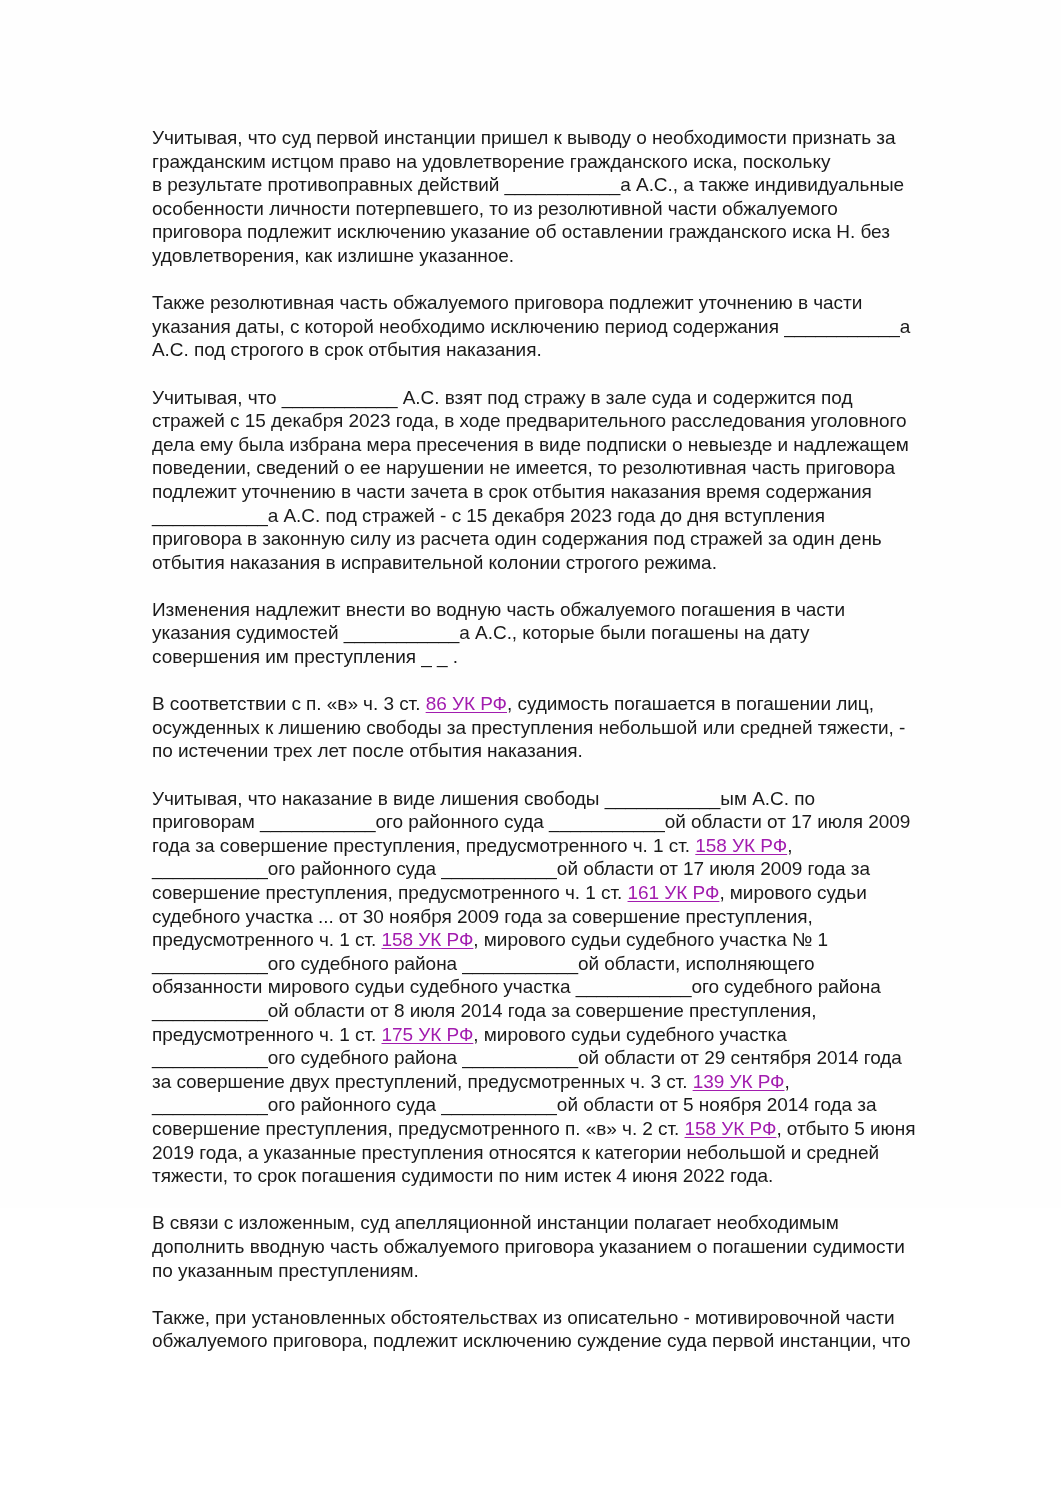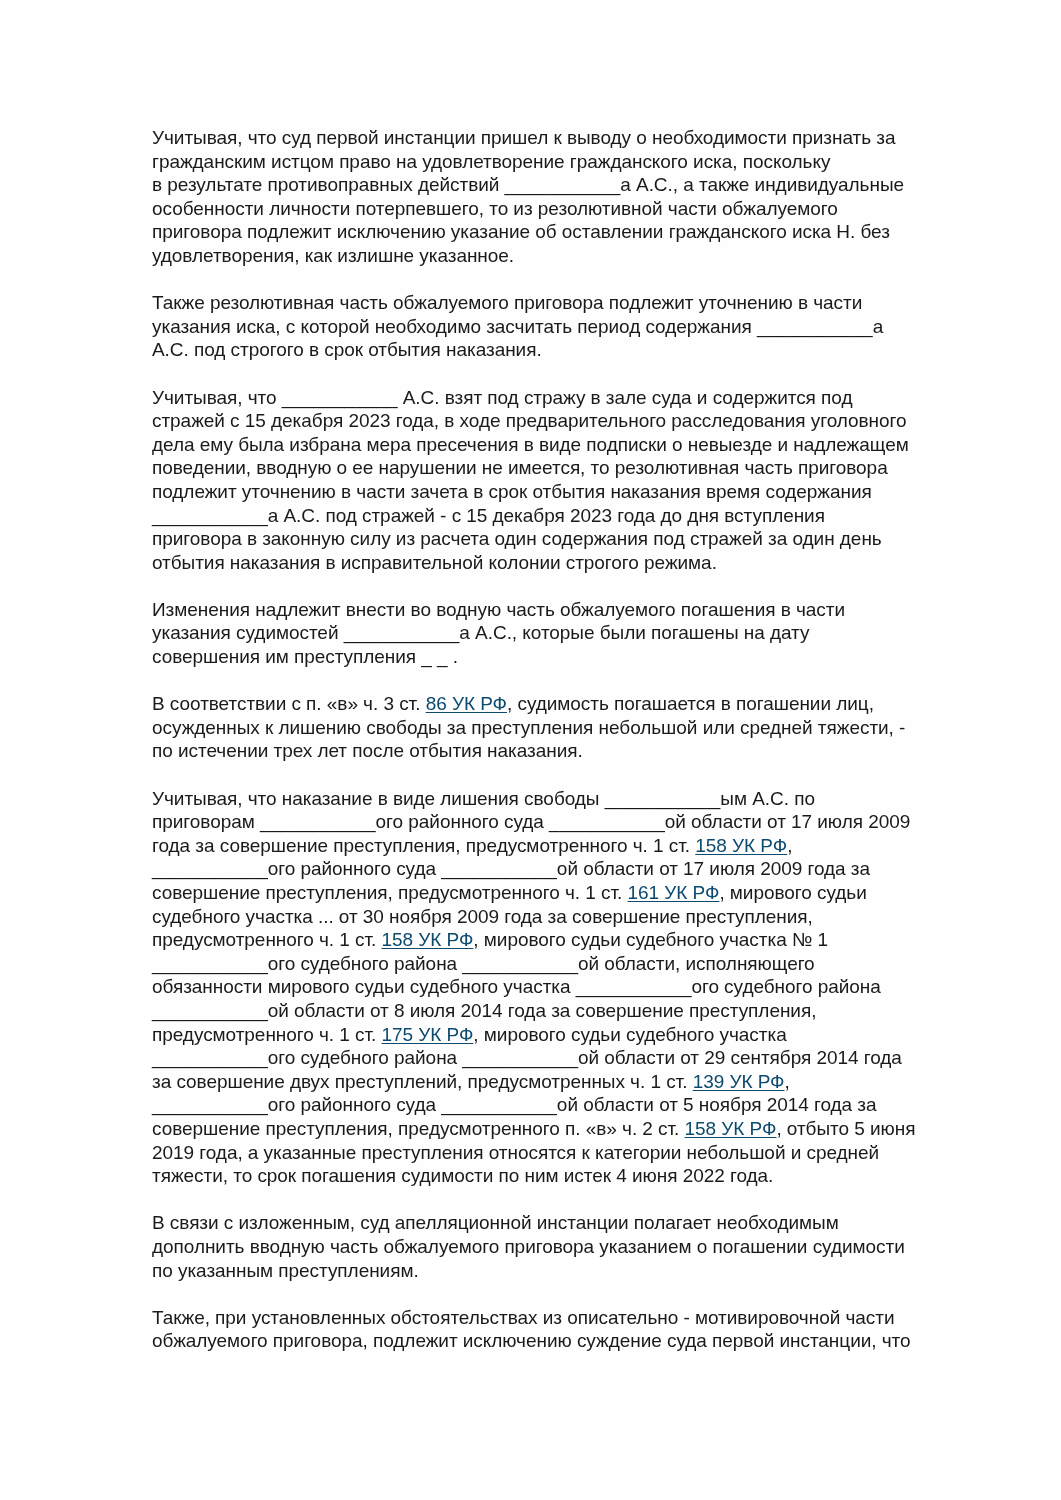--- a/index.html
+++ b/index.html
@@ -9,45 +9,45 @@
   .para { margin: 0 0 23.6px 0; }
   .line {
     font-family: "Liberation Sans", sans-serif;
     font-size: 19px;
     line-height: 23.6px;
     height: 23.6px;
     color: #1a1a1a;
     white-space: pre;
     letter-spacing: -0.05px;
   }
-  .link { color: #0c4a6e; text-decoration: underline; text-underline-offset: 2px; }
+  .link { color: #a21caf; text-decoration: underline; text-underline-offset: 2px; }
 </style>
 </head>
 <body>
 
 <div class="page">
   <div class="content" id="content">
       <div class="para">
         <div class="line"><span>Учитывая, что суд первой инстанции пришел к выводу о необходимости признать за</span></div>
         <div class="line"><span>гражданским истцом право на удовлетворение гражданского иска, поскольку</span></div>
         <div class="line"><span>в результате противоправных действий ___________а А.С., а также индивидуальные</span></div>
         <div class="line"><span>особенности личности потерпевшего, то из резолютивной части обжалуемого</span></div>
         <div class="line"><span>приговора подлежит исключению указание об оставлении гражданского иска Н. без</span></div>
         <div class="line"><span>удовлетворения, как излишне указанное.</span></div>
       </div>
       <div class="para">
         <div class="line"><span>Также резолютивная часть обжалуемого приговора подлежит уточнению в части</span></div>
-        <div class="line"><span>указания иска, с которой необходимо засчитать период содержания ___________а</span></div>
+        <div class="line"><span>указания даты, с которой необходимо исключению период содержания ___________а</span></div>
         <div class="line"><span>А.С. под строгого в срок отбытия наказания.</span></div>
       </div>
       <div class="para">
         <div class="line"><span>Учитывая, что ___________ А.С. взят под стражу в зале суда и содержится под</span></div>
         <div class="line"><span>стражей с 15 декабря 2023 года, в ходе предварительного расследования уголовного</span></div>
         <div class="line"><span>дела ему была избрана мера пресечения в виде подписки о невыезде и надлежащем</span></div>
-        <div class="line"><span>поведении, вводную о ее нарушении не имеется, то резолютивная часть приговора</span></div>
+        <div class="line"><span>поведении, сведений о ее нарушении не имеется, то резолютивная часть приговора</span></div>
         <div class="line"><span>подлежит уточнению в части зачета в срок отбытия наказания время содержания</span></div>
         <div class="line"><span>___________а А.С. под стражей - с 15 декабря 2023 года до дня вступления</span></div>
         <div class="line"><span>приговора в законную силу из расчета один содержания под стражей за один день</span></div>
         <div class="line"><span>отбытия наказания в исправительной колонии строгого режима.</span></div>
       </div>
       <div class="para">
         <div class="line"><span>Изменения надлежит внести во водную часть обжалуемого погашения в части</span></div>
         <div class="line"><span>указания судимостей ___________а А.С., которые были погашены на дату</span></div>
         <div class="line"><span>совершения им преступления _ _ .</span></div>
       </div>
@@ -62,21 +62,21 @@
         <div class="line"><span>года за совершение преступления, предусмотренного ч. 1 ст. </span><a class="link">158 УК РФ</a><span>,</span></div>
         <div class="line"><span>___________ого районного суда ___________ой области от 17 июля 2009 года за</span></div>
         <div class="line"><span>совершение преступления, предусмотренного ч. 1 ст. </span><a class="link">161 УК РФ</a><span>, мирового судьи</span></div>
         <div class="line"><span>судебного участка ... от 30 ноября 2009 года за совершение преступления,</span></div>
         <div class="line"><span>предусмотренного ч. 1 ст. </span><a class="link">158 УК РФ</a><span>, мирового судьи судебного участка № 1</span></div>
         <div class="line"><span>___________ого судебного района ___________ой области, исполняющего</span></div>
         <div class="line"><span>обязанности мирового судьи судебного участка ___________ого судебного района</span></div>
         <div class="line"><span>___________ой области от 8 июля 2014 года за совершение преступления,</span></div>
         <div class="line"><span>предусмотренного ч. 1 ст. </span><a class="link">175 УК РФ</a><span>, мирового судьи судебного участка</span></div>
         <div class="line"><span>___________ого судебного района ___________ой области от 29 сентября 2014 года</span></div>
-        <div class="line"><span>за совершение двух преступлений, предусмотренных ч. 1 ст. </span><a class="link">139 УК РФ</a><span>,</span></div>
+        <div class="line"><span>за совершение двух преступлений, предусмотренных ч. 3 ст. </span><a class="link">139 УК РФ</a><span>,</span></div>
         <div class="line"><span>___________ого районного суда ___________ой области от 5 ноября 2014 года за</span></div>
         <div class="line"><span>совершение преступления, предусмотренного п. «в» ч. 2 ст. </span><a class="link">158 УК РФ</a><span>, отбыто 5 июня</span></div>
         <div class="line"><span>2019 года, а указанные преступления относятся к категории небольшой и средней</span></div>
         <div class="line"><span>тяжести, то срок погашения судимости по ним истек 4 июня 2022 года.</span></div>
       </div>
       <div class="para">
         <div class="line"><span>В связи с изложенным, суд апелляционной инстанции полагает необходимым</span></div>
         <div class="line"><span>дополнить вводную часть обжалуемого приговора указанием о погашении судимости</span></div>
         <div class="line"><span>по указанным преступлениям.</span></div>
       </div>

